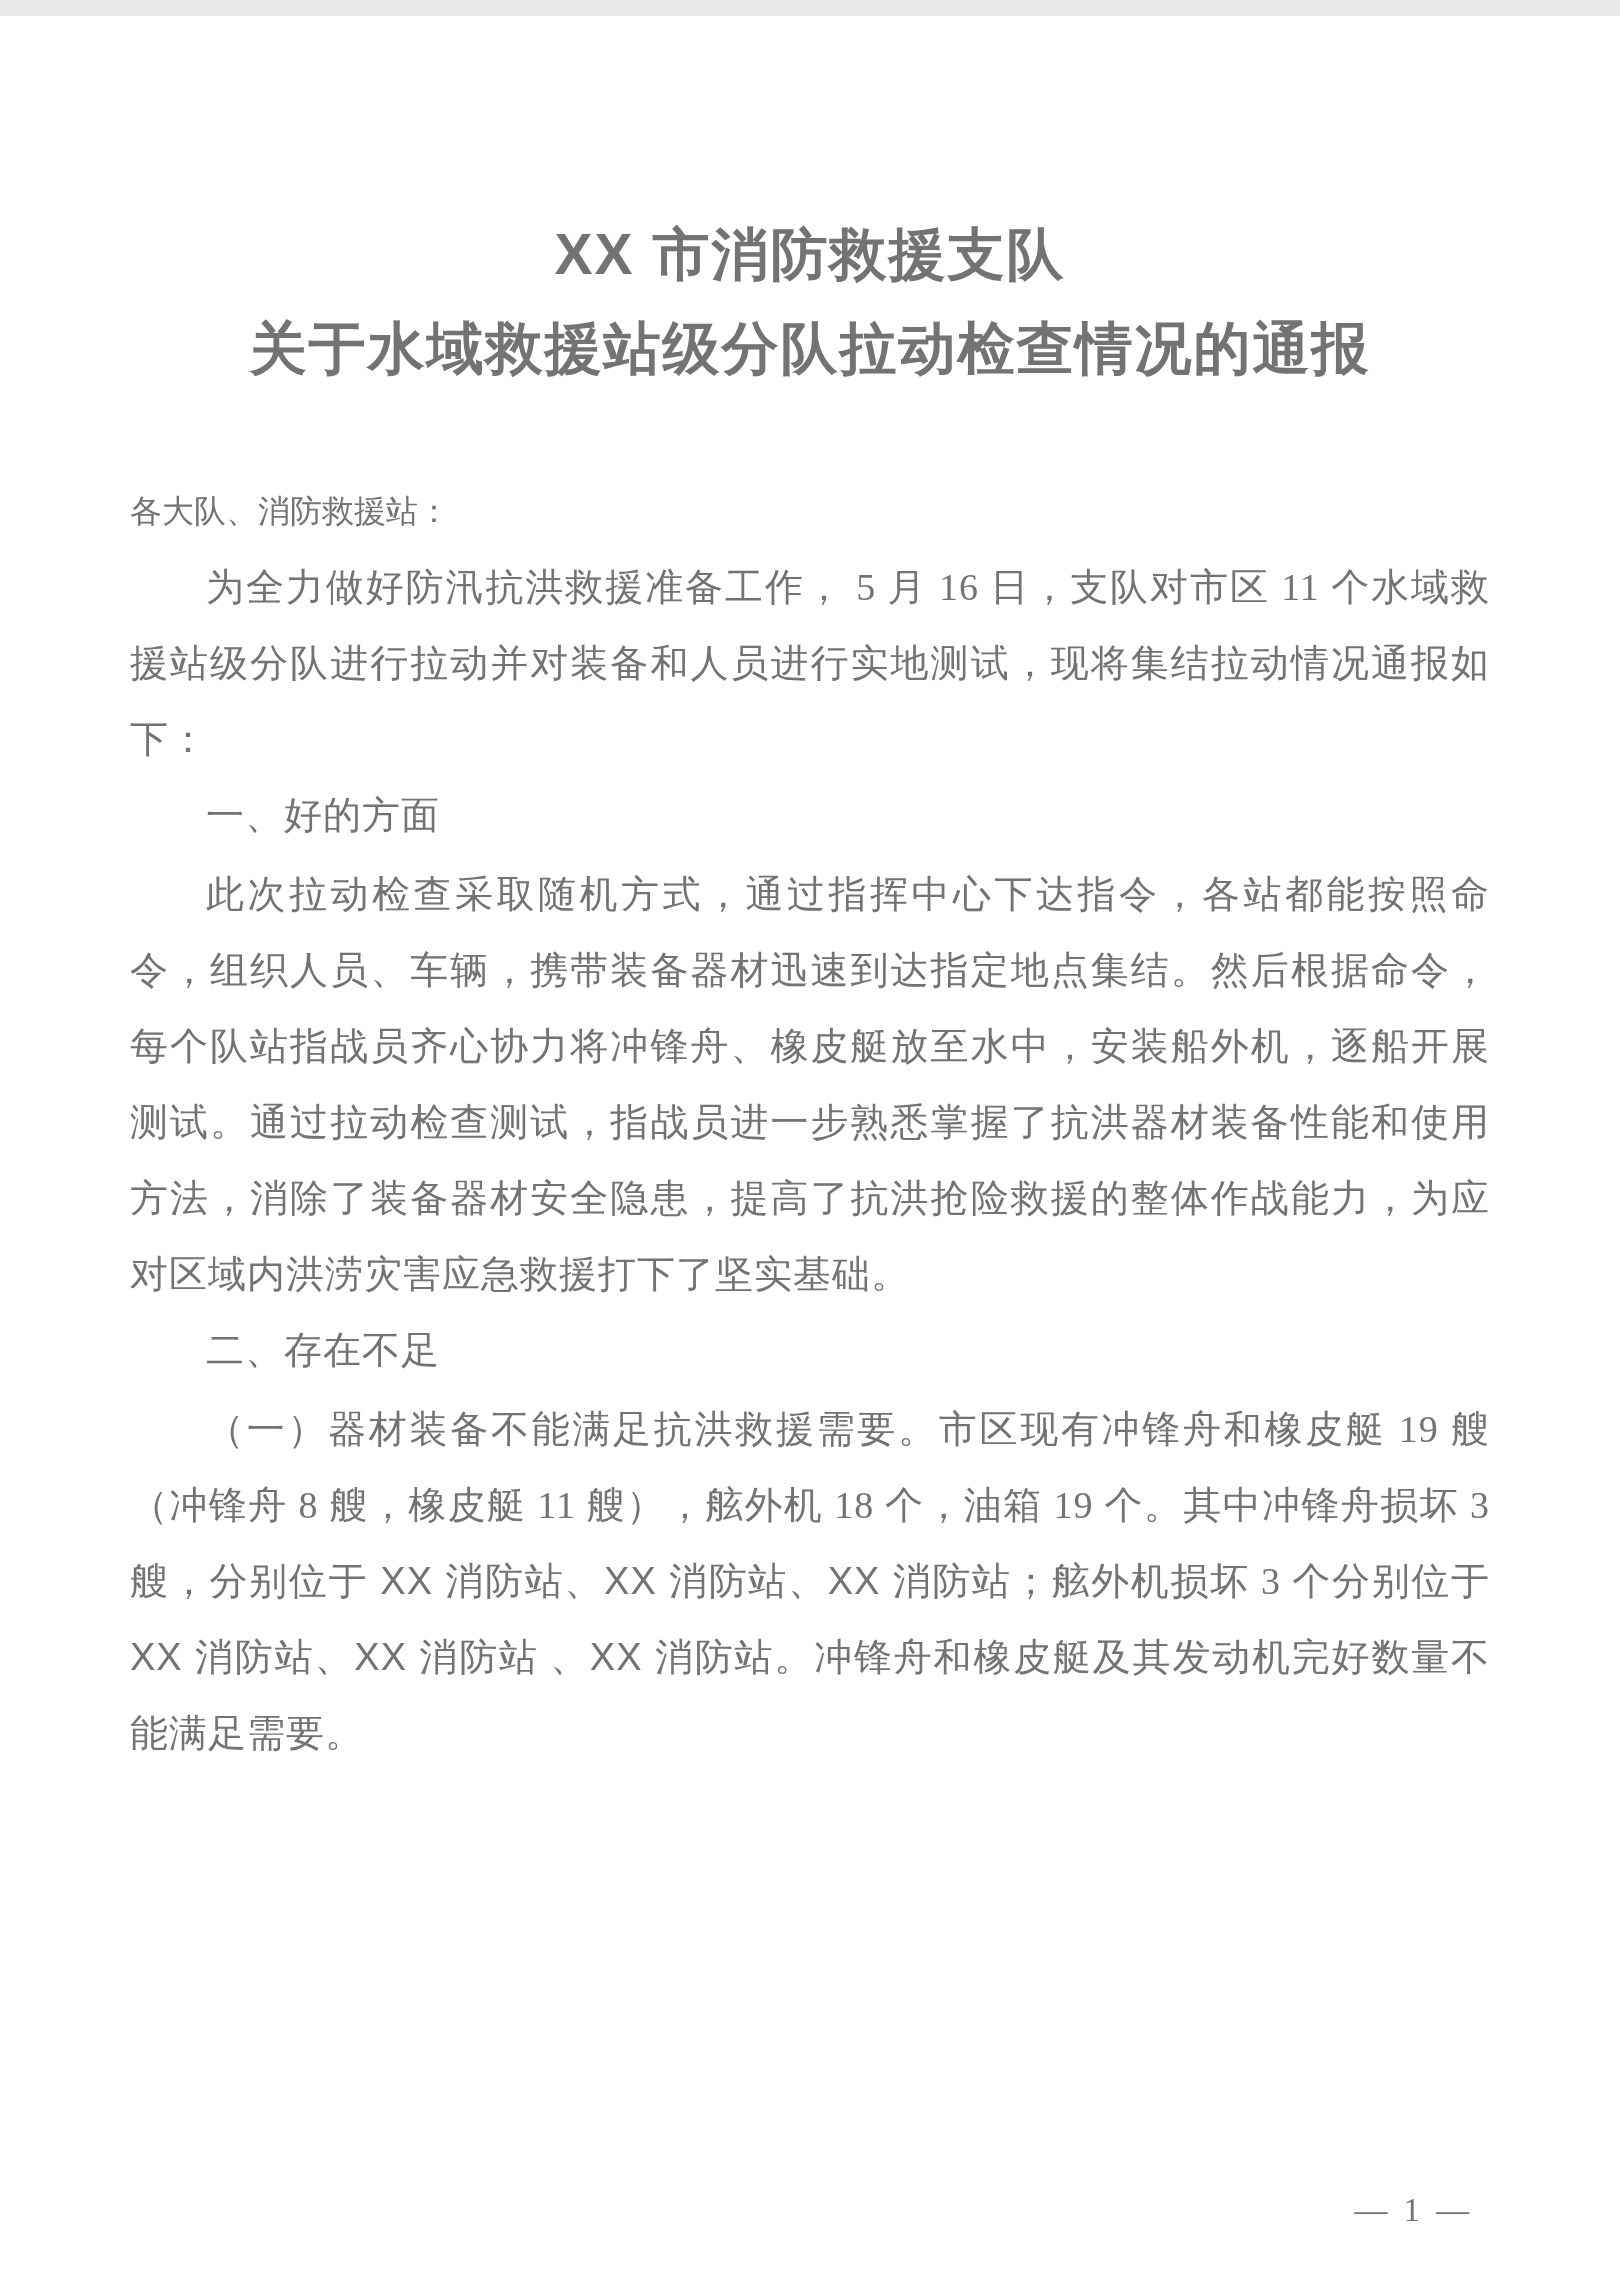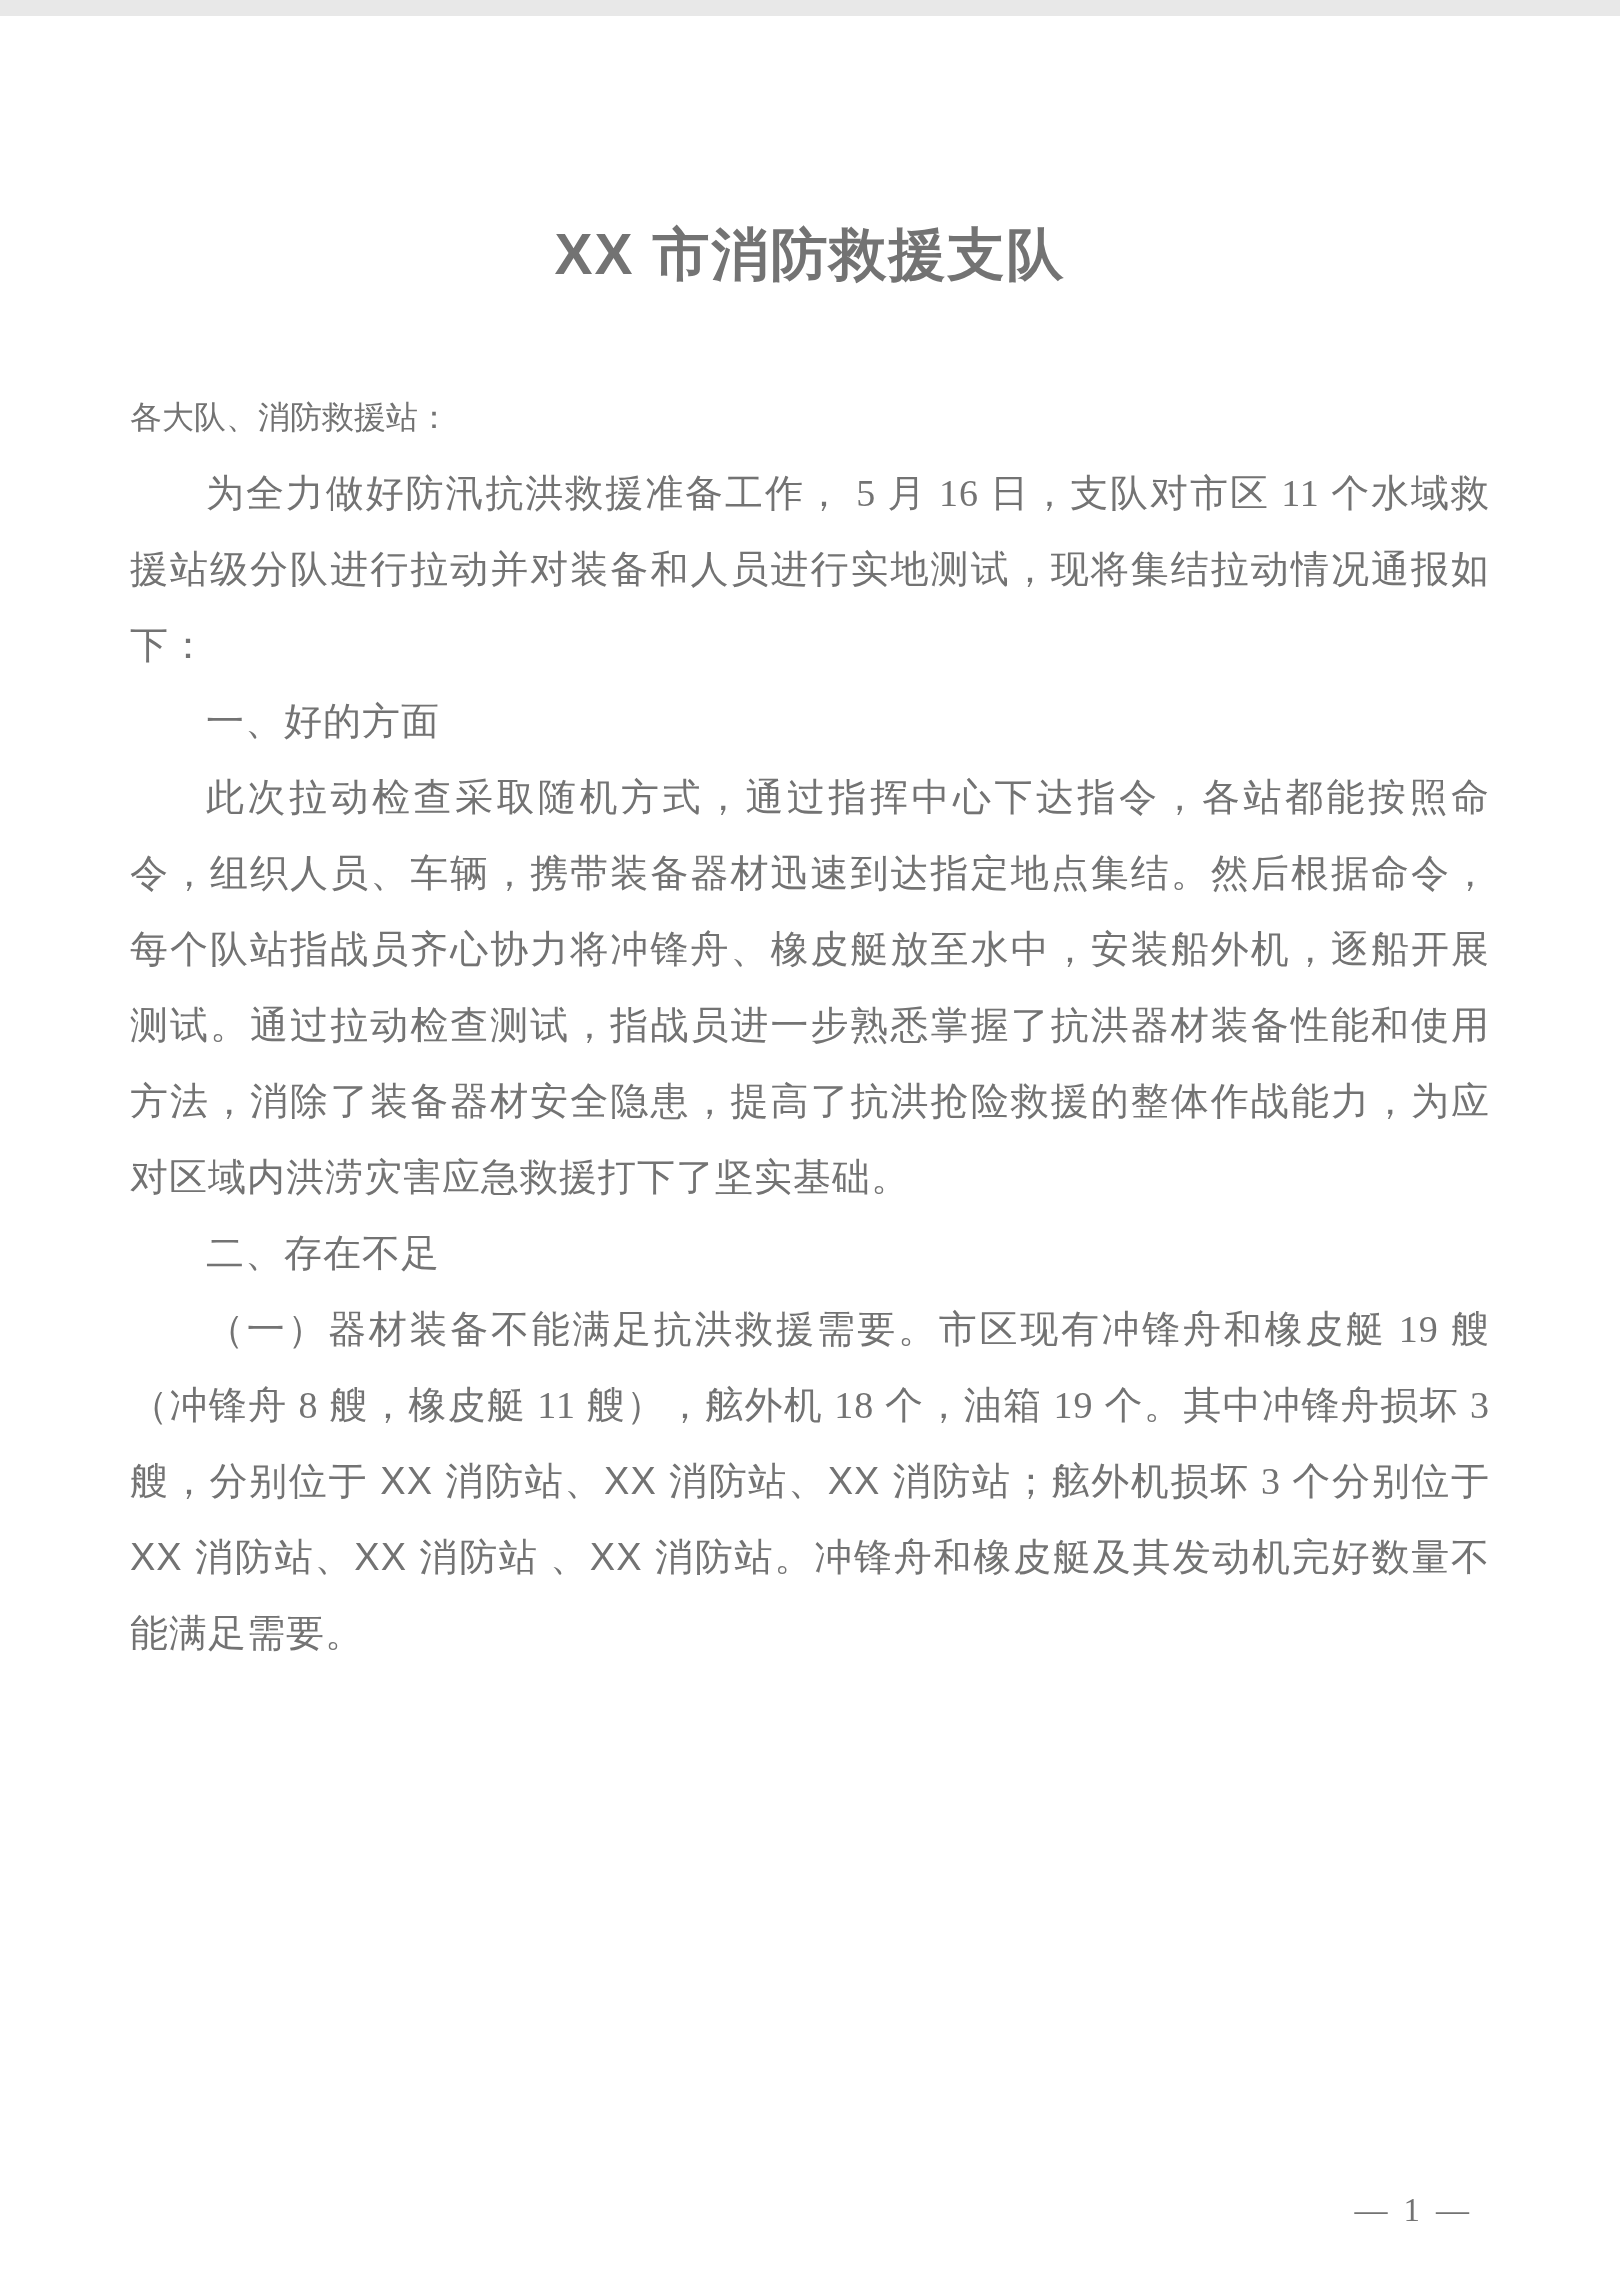--- a/index.html
+++ b/index.html
@@ -34,21 +34,21 @@
     text-indent: 2em;
     letter-spacing: 1px;
   }
   .salutation {
     margin: 0;
     font-size: 32px;
     line-height: 76px;
     text-indent: 0;
   }
   .para.heading .run {
-    font-family: Liberation Sans, sans-serif;
+    font-family: Liberation Mono, monospace;
   }
   .run { font-family: inherit; }
   .run.bold {
     font-family: "Liberation Sans", sans-serif;
     font-weight: normal;
   }
   .page-number {
     position: absolute;
     right: 147px;
     bottom: 80px;
@@ -57,20 +57,21 @@
     letter-spacing: 3.9px;
   }
 </style>
 </head>
 <body>
 
 <div class="page">
 
   <div class="title-block">
     <div class="title-line">XX 市消防救援支队</div>
+    <div class="title-line">关于水域救援站级分队拉动检查情况的通报</div>
   </div>
 
   <div class="doc-body">
     <p class="salutation">各大队、消防救援站：</p>
     <div>
         <p class="para body"><span class="run">为全力做好防汛抗洪救援准备工作， 5 月 16 日，支队对市区 11 个水域救援站级分队进行拉动并对装备和人员进行实地测试，现将集结拉动情况通报如下：</span></p>
         <p class="para heading"><span class="run">一、好的方面</span></p>
         <p class="para body"><span class="run">此次拉动检查采取随机方式，通过指挥中心下达指令，各站都能按照命令，组织人员、车辆，携带装备器材迅速到达指定地点集结。然后根据命令，每个队站指战员齐心协力将冲锋舟、橡皮艇放至水中，安装船外机，逐船开展测试。通过拉动检查测试，指战员进一步熟悉掌握了抗洪器材装备性能和使用方法，消除了装备器材安全隐患，提高了抗洪抢险救援的整体作战能力，为应对区域内洪涝灾害应急救援打下了坚实基础。</span></p>
         <p class="para heading"><span class="run">二、存在不足</span></p>
         <p class="para body"><span class="run bold">（一）器材装备不能满足抗洪救援需要。</span><span class="run">市区现有冲锋舟和橡皮艇 19 艘（冲锋舟 8 艘，橡皮艇 11 艘），舷外机 18 个，油箱 19 个。其中冲锋舟损坏 3 艘，</span><span class="run bold">分别位于 XX 消防站、XX 消防站、XX 消防站；</span><span class="run">舷外机损坏 3 个分别位于 </span><span class="run bold">XX 消防站</span><span class="run">、</span><span class="run bold">XX 消防站</span><span class="run"> 、</span><span class="run bold">XX 消防站。</span><span class="run">冲锋舟和橡皮艇及其发动机完好数量不能满足需要。</span></p>

